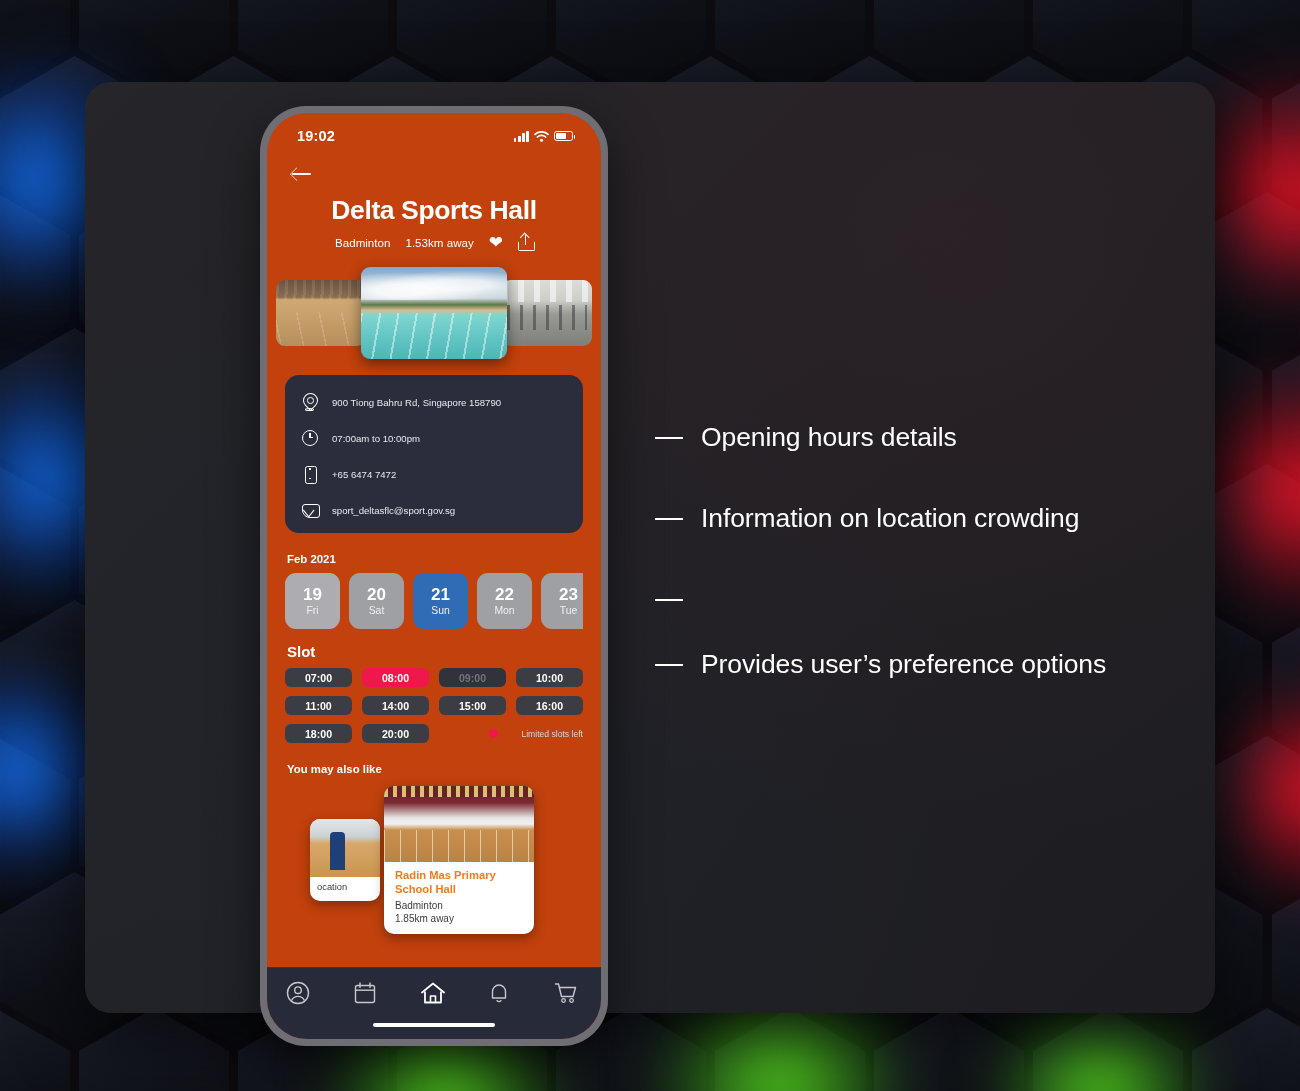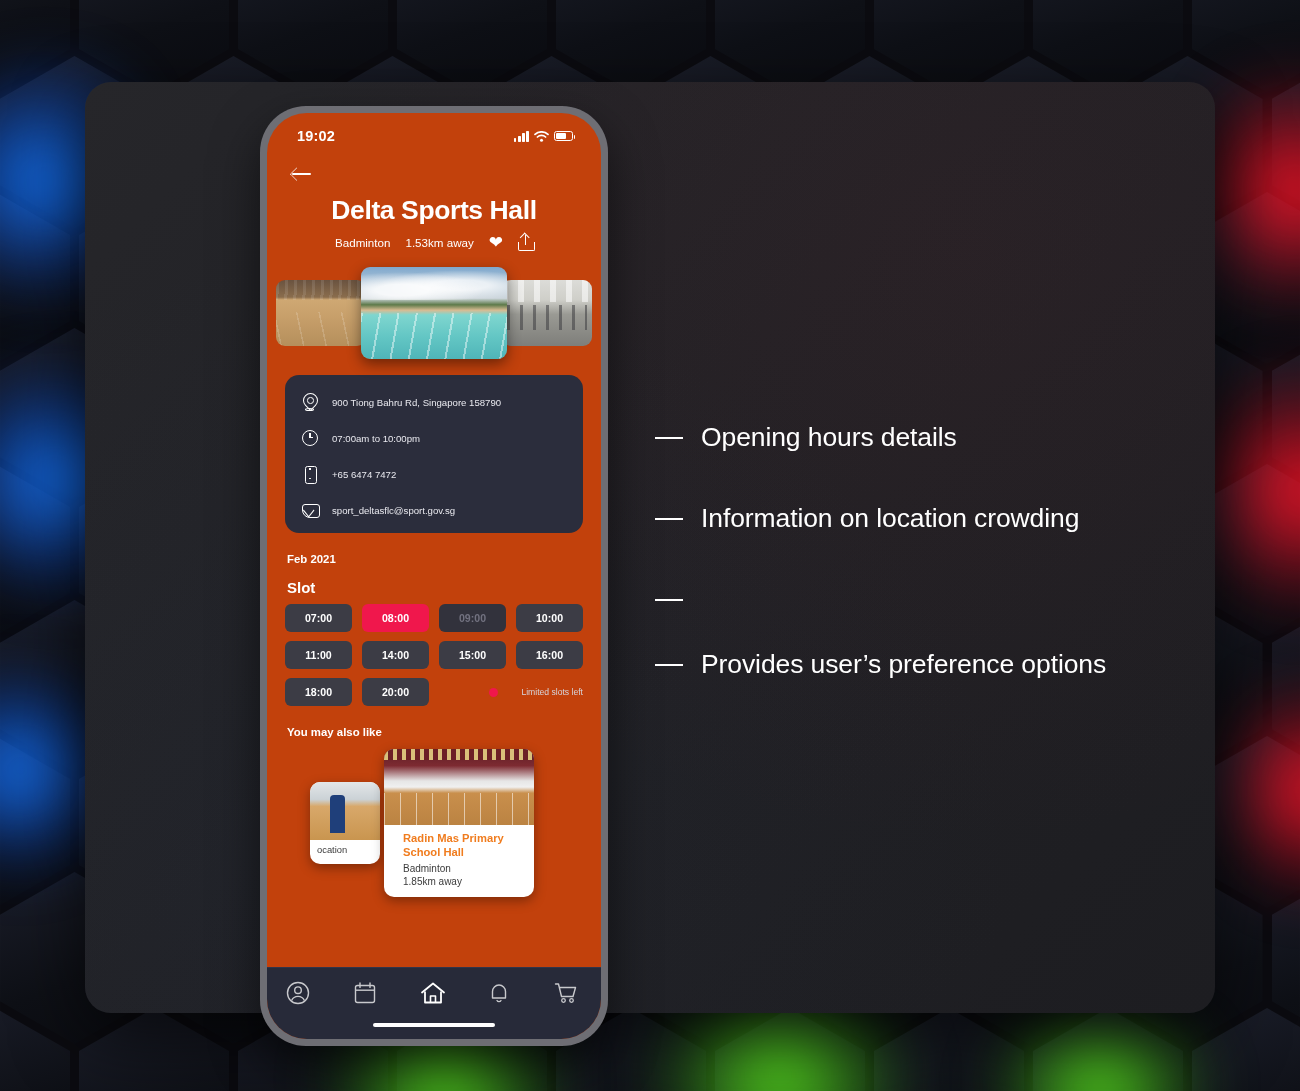--- a/index.html
+++ b/index.html
@@ -150,21 +150,21 @@
   .datechip{ width:55px; height:56px; border-radius:11px; flex:none;
     display:flex; flex-direction:column; align-items:center; justify-content:center;
     background:#9fa0a4; cursor:pointer; }
   .datechip.light{ background:#adadb1; }
   .datechip.sel{ background:#2f6cb5; }
   .dnum{ color:#fff; font-size:17px; font-weight:bold; line-height:1.1; }
   .dday{ color:#f0f0f3; font-size:10.4px; margin-top:1px; }
 
   .slot-h{ color:#fff; font-size:15px; font-weight:bold; margin:14px 0 8px 2px; }
   .slots{ display:grid; grid-template-columns:repeat(4,1fr); gap:9px 10px; }
-  .slot{ height:28px; border-radius:6px; background:#3c3c45;
+  .slot{ height:19px; border-radius:6px; background:#3c3c45;
     display:flex; align-items:center; justify-content:center;
     color:#fff; font-size:10.6px; font-weight:bold; cursor:pointer; }
   .slot.hot{ background:#f0174c; }
   .slot.off{ background:#32323c; color:#727280; cursor:default; }
   .legend{ grid-column:3 / span 2; display:flex; align-items:center;
     justify-content:flex-end; gap:23px; }
   .legend .dot{ width:9px; height:9px; border-radius:50%; background:#f0174c; }
   .legend .lt{ color:#d6d6dd; font-size:8.6px; }
 
   .also-h{ color:#fff; font-size:11.4px; font-weight:bold; margin:20px 0 9px 2px; }
@@ -186,21 +186,21 @@
   .ph-b{ background:linear-gradient(to bottom,#5c1f26 0%,#7d2a31 22%,#e6e6e6 42%,
       #f0f0f0 50%,#c98f4c 58%,#bb8342 100%); position:relative; }
   .ph-b::before{ content:""; position:absolute; left:0; right:0; top:0; height:14%;
     background:repeating-linear-gradient(90deg,#d8c07a 0 4px, #6b2026 4px 9px); }
   .ph-b::after{ content:""; position:absolute; left:0; right:0; top:58%; height:42%;
     background:repeating-linear-gradient(90deg, rgba(255,255,255,.55) 0 1.5px, transparent 1.5px 16px); }
   .ph-c{ background:linear-gradient(to bottom,#b8c4ca 0%,#8e9ea6 22%,#2e4a3a 36%,
       #d7b074 48%,#c89c55 100%); position:relative; }
   .ph-c::after{ content:""; position:absolute; left:0; right:0; bottom:0; height:48%;
     background:repeating-linear-gradient(82deg, rgba(255,255,255,.35) 0 1.5px, transparent 1.5px 18px); }
-  .rec .body{ padding:6px 19px; }
+  .rec .body{ padding:6px 11px; }
   .rec.side .body{ padding:4px 7px; }
   .rec-loc{ color:#3c3c3c; font-size:9.4px; }
   .rec-name{ color:#f07c1e; font-size:11.2px; font-weight:bold; line-height:1.25; }
   .rec-sport{ color:#3b3b3b; font-size:10px; margin-top:4px; }
   .rec-dist{ color:#3b3b3b; font-size:10px; margin-top:2px; }
 
   
   .navbar{ position:absolute; left:0; right:0; bottom:0; height:72px;
     background:#272a39; border-top:1px solid #31344a;
     display:flex; align-items:flex-start; justify-content:space-around;
@@ -385,20 +385,42 @@
         <div class="ico ico-mail">
             <i></i>
           </div>
         <div class="txt">sport_deltasflc@sport.gov.sg</div>
       </div>
     </div>
 
     <div style="padding:0 18px;">
       <div class="month">Feb 2021</div>
 
+      <div class="dates">
+        <div class="datechip light">
+          <div class="dnum">19</div>
+          <div class="dday">Fri</div>
+        </div>
+        <div class="datechip">
+          <div class="dnum">20</div>
+          <div class="dday">Sat</div>
+        </div>
+        <div class="datechip sel">
+          <div class="dnum">21</div>
+          <div class="dday">Sun</div>
+        </div>
+        <div class="datechip">
+          <div class="dnum">22</div>
+          <div class="dday">Mon</div>
+        </div>
+        <div class="datechip">
+          <div class="dnum">23</div>
+          <div class="dday">Tue</div>
+        </div>
+      </div>
 
       <div class="slot-h">Slot</div>
 
       <div class="slots">
         <div class="slot">07:00</div>
         <div class="slot hot">08:00</div>
         <div class="slot off">09:00</div>
         <div class="slot">10:00</div>
         <div class="slot">11:00</div>
         <div class="slot">14:00</div>

